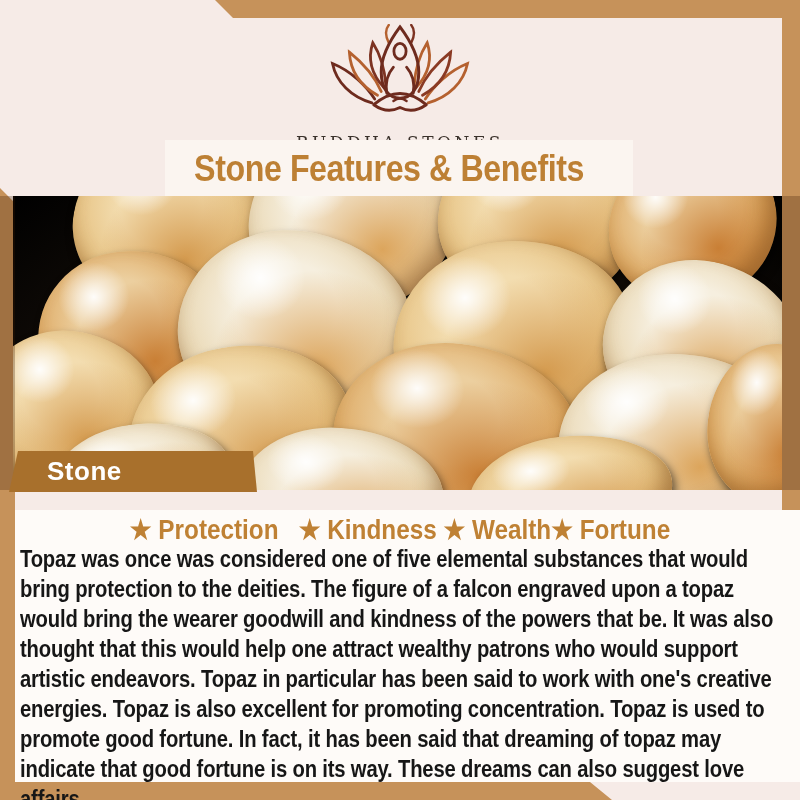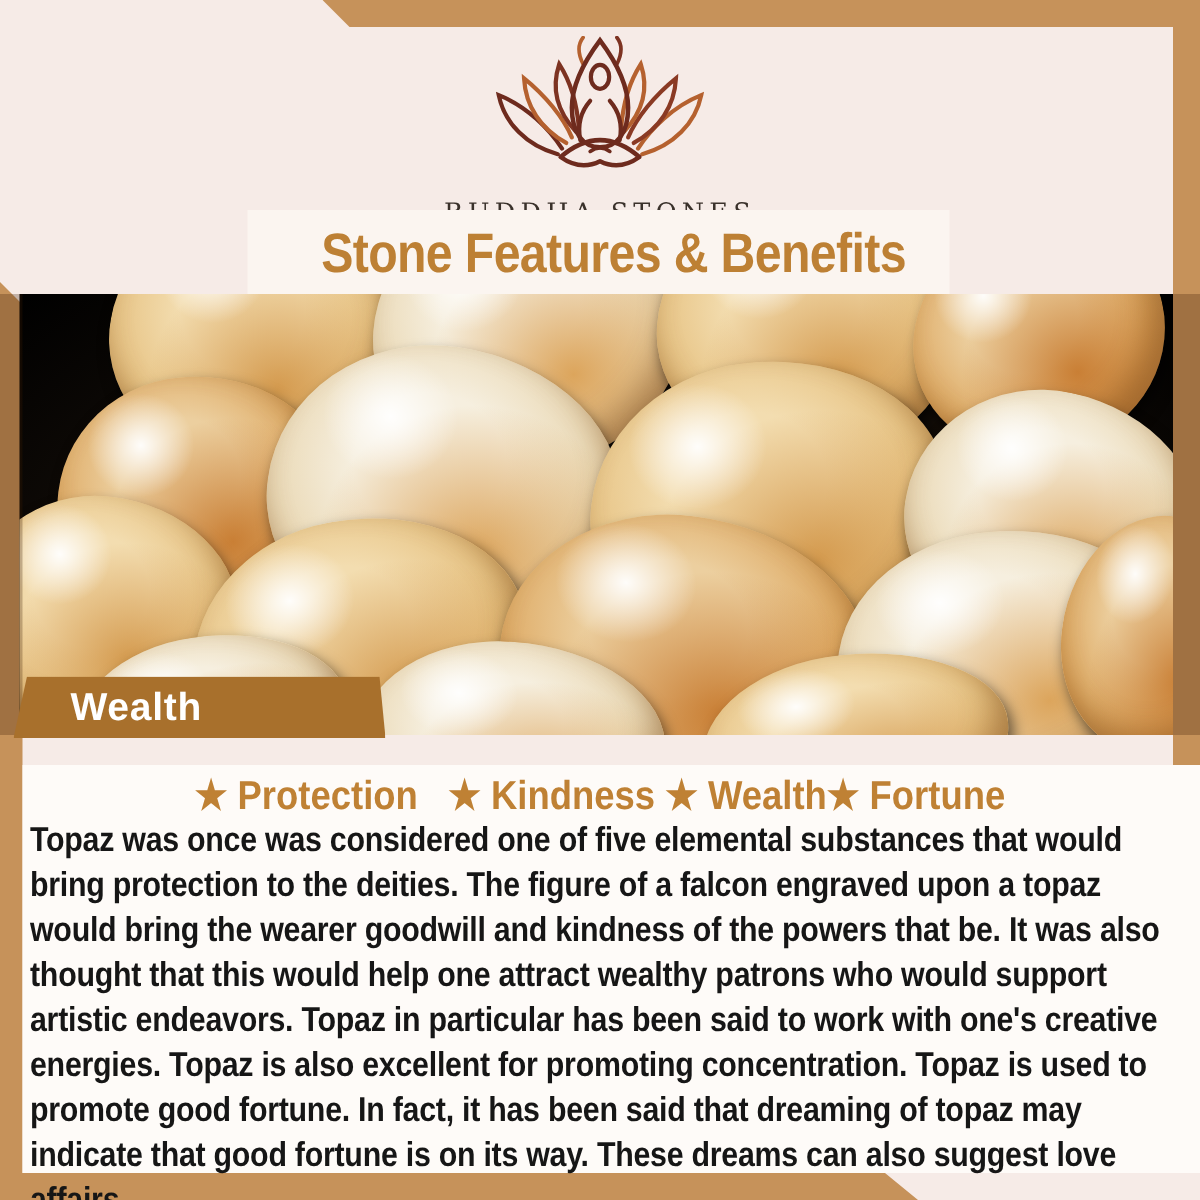--- a/index.html
+++ b/index.html
@@ -24,21 +24,21 @@
   .header{position:absolute;left:0;top:24px;width:800px;text-align:center;}
   .logo{display:block;margin:0 auto;}
   .brand{
     margin-top:16px;
     font-family:"DejaVu Serif","Liberation Serif",serif;
     font-size:17px;letter-spacing:3.5px;color:#3a312b;
   }
   
   .title-box{
     position:absolute;left:165px;top:140px;width:468px;height:57px;
-    background:#fbf5f0;display:flex;align-items:center;justify-content:flex-end;
+    background:#fbf5f0;display:flex;align-items:center;justify-content:flex-start;
   }
   .title-box .title{
     font-size:37px;font-weight:700;color:#bd8034;letter-spacing:-.5px;
     transform:scaleX(.87);transform-origin:center;white-space:nowrap;
   }
   
   .photo{
     position:absolute;left:13px;top:196px;width:769px;height:294px;overflow:hidden;
     background:radial-gradient(ellipse at 50% 90%,#3a2a18 0%,#17100a 55%,#000 100%);
   }
@@ -126,18 +126,18 @@
       <div class="stone" style="left: 695px; top: 148px; width: 135px; height: 160px; transform: rotate(8deg); border-radius: 48% 52% 50% 46% / 52% 46% 54% 48%; background: radial-gradient(at 32% 26%, rgba(255, 255, 255, 0.95) 0%, rgba(255, 255, 255, 0) 20%), radial-gradient(at 62% 68%, rgb(201, 127, 53) 0%, rgba(0, 0, 0, 0) 52%), radial-gradient(at 45% 40%, rgb(236, 207, 159) 28%, rgb(220, 165, 92) 64%, rgb(185, 127, 62) 100%); box-shadow: rgba(110, 60, 15, 0.45) -8px -12px 20px inset, rgba(0, 0, 0, 0.55) 3px 5px 9px;"></div>
       <div class="stone" style="left: 35px; top: 228px; width: 185px; height: 120px; transform: rotate(-8deg); border-radius: 48% 52% 50% 46% / 52% 46% 54% 48%; background: radial-gradient(at 32% 26%, rgba(255, 255, 255, 0.95) 0%, rgba(255, 255, 255, 0) 20%), radial-gradient(at 62% 68%, rgb(220, 165, 92) 0%, rgba(0, 0, 0, 0) 52%), radial-gradient(at 45% 40%, rgb(246, 239, 223) 28%, rgb(232, 213, 174) 64%, rgb(207, 174, 116) 100%); box-shadow: rgba(110, 60, 15, 0.45) -8px -12px 20px inset, rgba(0, 0, 0, 0.55) 3px 5px 9px;"></div>
       <div class="stone" style="left: 225px; top: 232px; width: 205px; height: 140px; transform: rotate(4deg); border-radius: 48% 52% 50% 46% / 52% 46% 54% 48%; background: radial-gradient(at 32% 26%, rgba(255, 255, 255, 0.95) 0%, rgba(255, 255, 255, 0) 20%), radial-gradient(at 62% 68%, rgb(220, 165, 92) 0%, rgba(0, 0, 0, 0) 52%), radial-gradient(at 45% 40%, rgb(246, 239, 223) 28%, rgb(232, 213, 174) 64%, rgb(207, 174, 116) 100%); box-shadow: rgba(110, 60, 15, 0.45) -8px -12px 20px inset, rgba(0, 0, 0, 0.55) 3px 5px 9px;"></div>
       <div class="stone" style="left: 455px; top: 240px; width: 205px; height: 120px; transform: rotate(-6deg); border-radius: 48% 52% 50% 46% / 52% 46% 54% 48%; background: radial-gradient(at 32% 26%, rgba(255, 255, 255, 0.95) 0%, rgba(255, 255, 255, 0) 20%), radial-gradient(at 62% 68%, rgb(212, 154, 78) 0%, rgba(0, 0, 0, 0) 52%), radial-gradient(at 45% 40%, rgb(243, 221, 176) 28%, rgb(229, 191, 125) 64%, rgb(199, 154, 83) 100%); box-shadow: rgba(110, 60, 15, 0.45) -8px -12px 20px inset, rgba(0, 0, 0, 0.55) 3px 5px 9px;"></div>
     </div>
 </div>
 <div class="strip-shadow right"></div>
 <div class="strip-shadow left"></div>
 
 <div class="topaz-banner">
-  <span class="label">Wealth</span>
+  <span class="label">Stone</span>
 </div>
 
 <div class="panel"></div>
 <div class="benefits-line">★ Protection   ★ Kindness ★ Wealth★ Fortune</div>
 <div class="description">Topaz was once was considered one of five elemental substances that would bring protection to the deities. The figure of a falcon engraved upon a topaz would bring the wearer goodwill and kindness of the powers that be. It was also thought that this would help one attract wealthy patrons who would support artistic endeavors. Topaz in particular has been said to work with one's creative energies. Topaz is also excellent for promoting concentration. Topaz is used to promote good fortune. In fact, it has been said that dreaming of topaz may indicate that good fortune is on its way. These dreams can also suggest love affairs.</div>
 
 </body></html>

